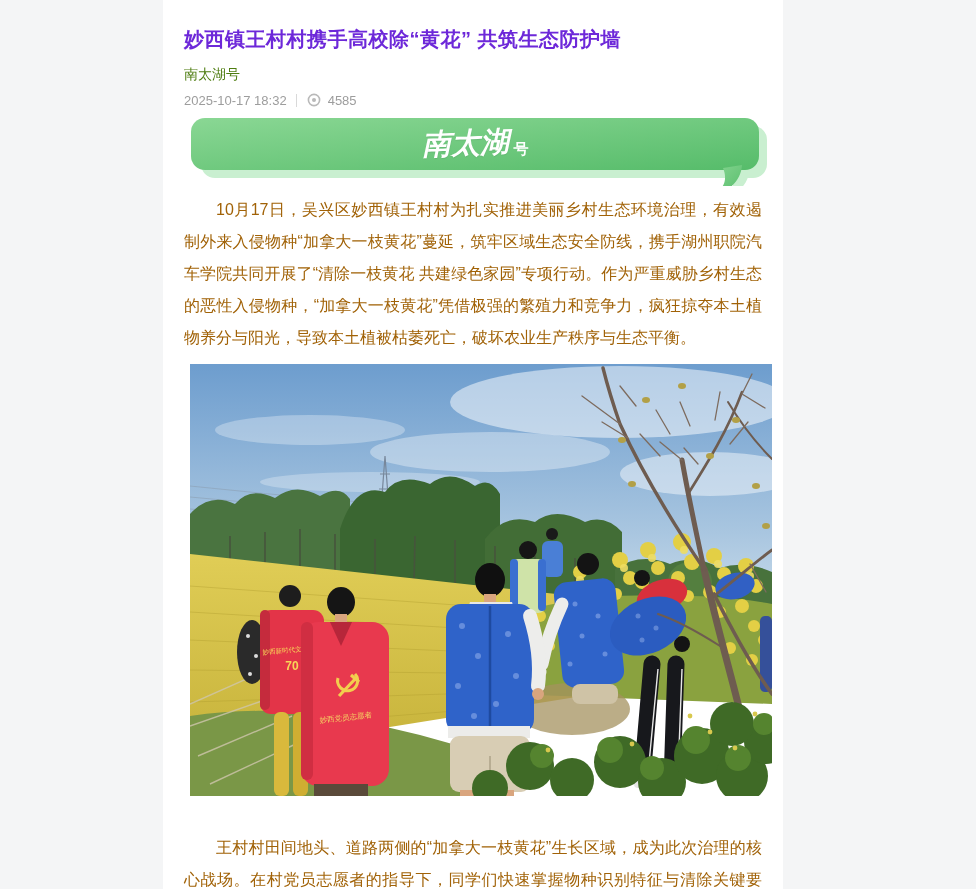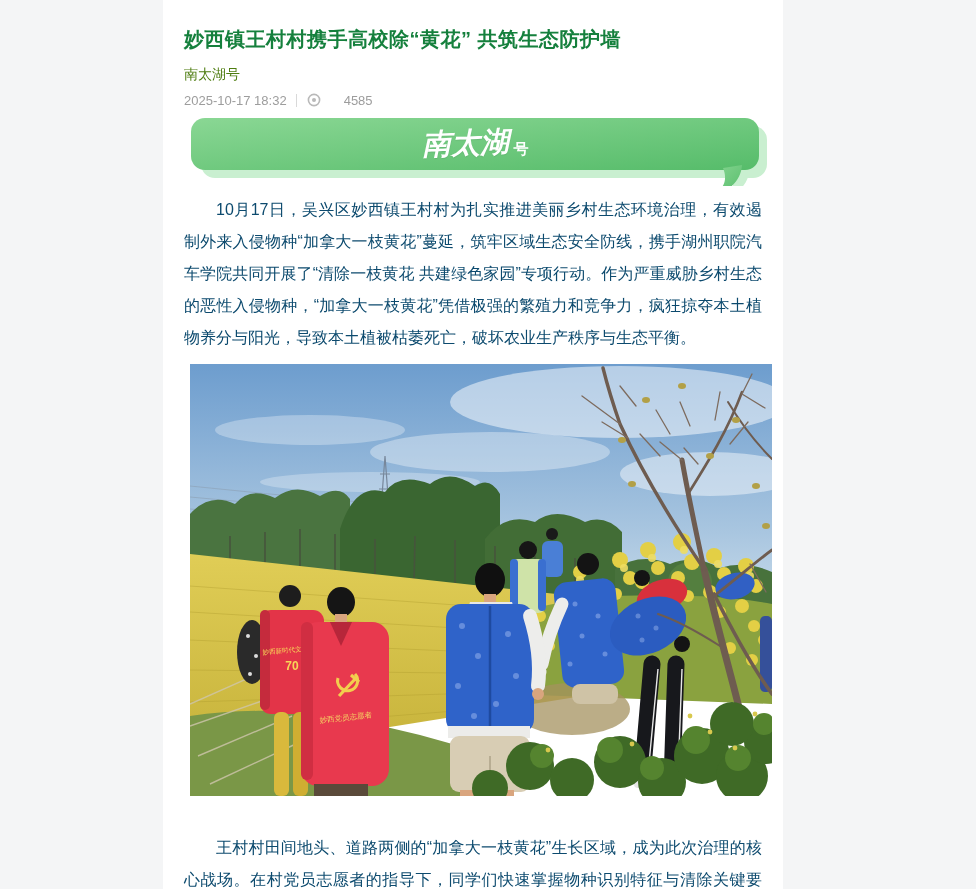--- a/index.html
+++ b/index.html
@@ -1,33 +1,33 @@
 <!DOCTYPE html>
 <html><head>
 <meta charset="utf-8">
 <style>
   * { margin:0; padding:0; box-sizing:border-box; }
   html,body { width:976px; height:889px; overflow:hidden; }
   body { background:#f4f5f6; font-family:"Liberation Sans","DejaVu Sans",sans-serif; position:relative; }
   .card { position:absolute; left:163px; top:0; width:620px; height:889px; background:#ffffff; }
 
-  .title { margin:26px 21px 8px 21px; font-size:20px; line-height:26px; font-weight:700; color:#15803d; letter-spacing:.5px; }
+  .title { margin:26px 21px 8px 21px; font-size:20px; line-height:26px; font-weight:700; color:#6d28d9; letter-spacing:.5px; }
   .source { margin:14px 21px 0 21px; font-size:14px; color:#4d7c0f; }
   .meta { margin:8px 21px 0 21px; display:flex; align-items:center; gap:9px; font-size:13px; color:#9d9d9d;text-align:center; }
   .meta .divider { width:0; height:13px; border-left:1px solid #d9d9d9; }
-  .meta .views { display:flex; align-items:center; gap:22px; }
+  .meta .views { display:flex; align-items:center; gap:6px; }
 
   .banner { position:relative; margin:10px 0 0 28px; width:580px; height:68px; cursor:pointer; }
   .banner svg.bg { position:absolute; left:0; top:0; }
   .banner .overlay { position:absolute; left:0; top:0; width:568px; height:52px; display:flex; align-items:center; justify-content:center; color:#fff; }
   .logo-main { font-family:"DejaVu Serif","Liberation Serif",serif; font-style:italic; font-weight:700; font-size:29px; transform:rotate(-2deg); text-shadow:0 1px 1px rgba(0,0,0,.08); }
   .logo-suffix { font-size:15px; font-weight:700; margin:10px 0 0 5px; }
   .tagline { font-size:21px; font-weight:700; letter-spacing:1.5px; margin-left:13px; }
 
-  .para { margin:8px 21px 0 21px; font-size:16px; line-height:32px; color:#0c4a6e; text-align:justify; text-indent:2em; }
+  .para { margin:8px 21px 0 21px; font-size:16px; line-height:32px; color:#a16207; text-align:justify; text-indent:2em; }
   .para.second { margin-top:36px; }
 
   .photo { display:block; margin:10px 0 0 27px; width:582px; height:432px; cursor:pointer; }
 </style>
 </head>
 <body>
 
 <div class="card">
 
   <h1 class="title">妙西镇王村村携手高校除“黄花” 共筑生态防护墙</h1>

